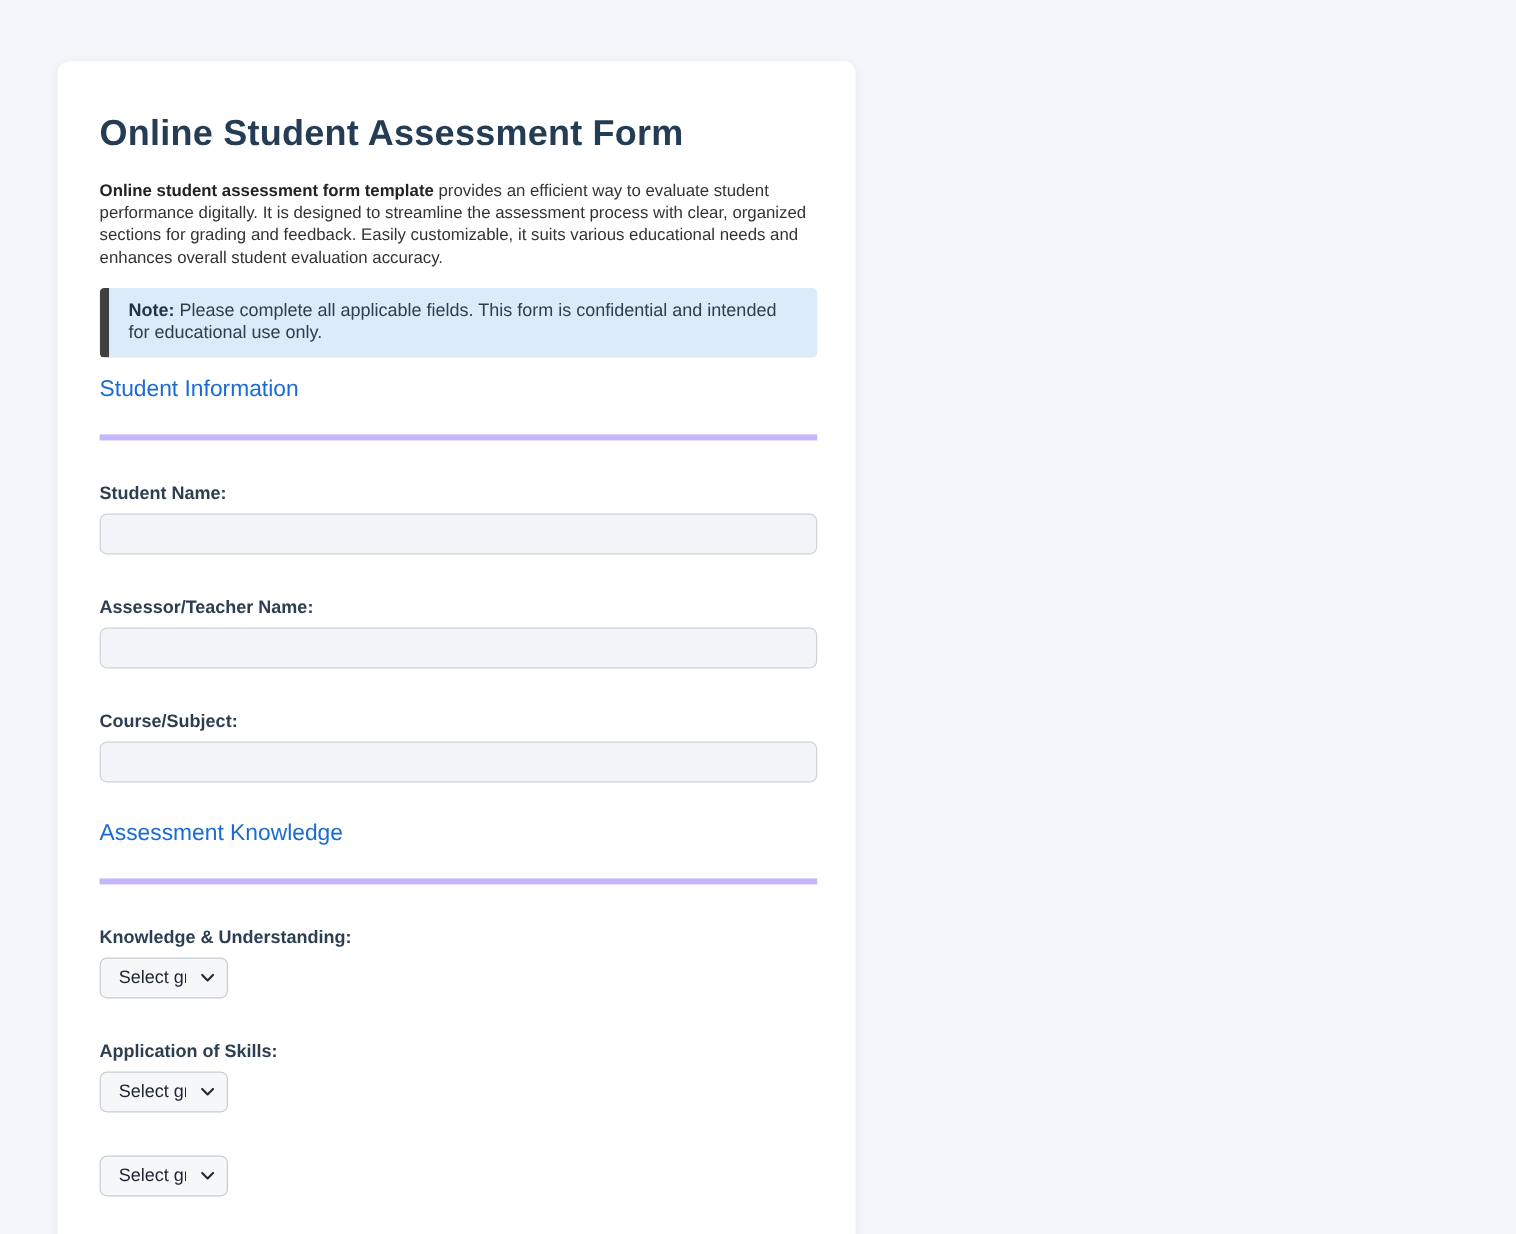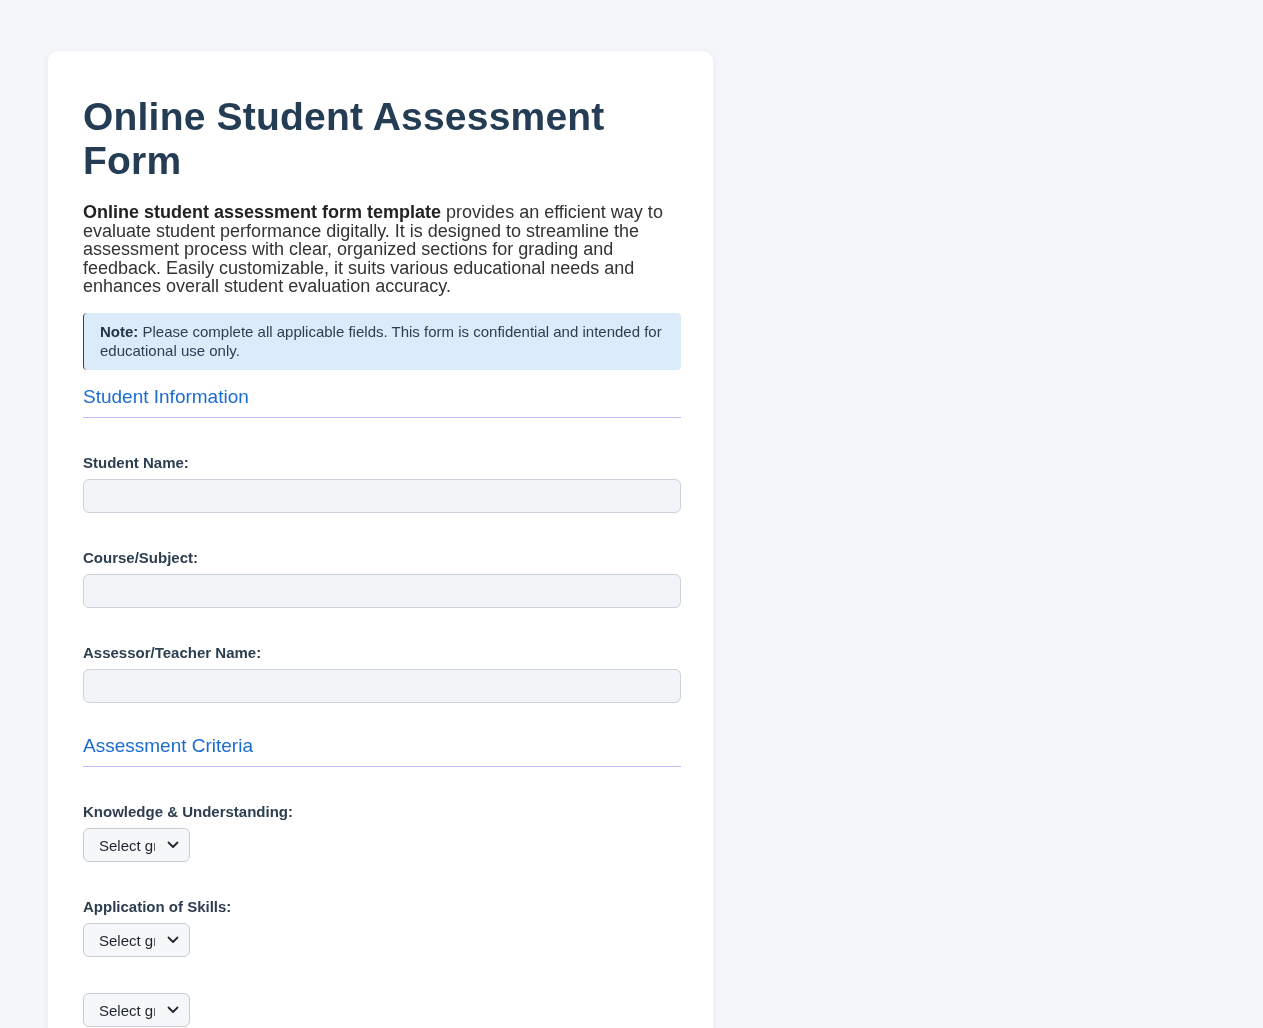--- a/index.html
+++ b/index.html
@@ -15,51 +15,51 @@
     left: 48px;
     top: 51px;
     width: 665px;
     min-height: 1010px;
     background: #ffffff;
     border-radius: 10px;
     box-shadow: 0 2px 10px rgba(30, 50, 80, 0.06);
     padding: 44px 32px 40px 35px;
   }
   h1.page-title {
-    font-size: 39px;
+    font-size: 30px;
     font-weight: bold;
     color: #243c54;
     letter-spacing: 0.2px;
     margin-bottom: 20px;
   }
   p.intro {
-    font-size: 18px;
+    font-size: 14px;
     line-height: 18.6px;
     color: #333333;
     margin-bottom: 17px;
   }
   p.intro strong { color: #222222; }
   .note-box {
     background: #dcebfa;
-    border-left: 1px solid #404040;
+    border-left: 8px solid #404040;
     border-radius: 4px;
     padding: 10px 16px;
     font-size: 15px;
     line-height: 18.6px;
     color: #2c3e50;
     margin-bottom: 16px;
   }
   .note-box strong { color: #22344a; }
   h2.section-heading {
     margin-top: 14px;
     font-size: 19px;
     font-weight: 400;
     color: #1a6cd3;
-    padding-bottom: 9px;
-    border-bottom: 1px solid #c4b5fd;
+    padding-bottom: 26px;
+    border-bottom: 5px solid #c4b5fd;
     margin-bottom: 18px;
   }
   .form-group { margin-bottom: 32px; margin-top: 36px; }
   .form-group label {
     display: block;
     font-size: 15px;
     font-weight: bold;
     color: #2c3e50;
     margin-bottom: 8px;
   }
@@ -122,30 +122,30 @@
 
   <h2 class="section-heading">Student Information</h2>
 
   <div class="form-group">
     <label>Student Name:</label>
     <input class="text-input" type="text" value="" style="">
   </div>
 
 
   <div class="form-group">
+    <label>Assessor/Teacher Name:</label>
+    <input class="text-input" type="text" value="" style="">
+  </div>
+
+  <div class="form-group">
     <label>Course/Subject:</label>
     <input class="text-input" type="text" value="" style="">
   </div>
 
-  <div class="form-group">
-    <label>Assessor/Teacher Name:</label>
-    <input class="text-input" type="text" value="" style="">
-  </div>
-
-  <h2 class="section-heading">Assessment Criteria</h2>
+  <h2 class="section-heading">Assessment Knowledge</h2>
 
   <div class="form-group">
     <label>Knowledge &amp; Understanding:</label>
     <span class="select-wrap">
       <select>
         <option>Select grade</option>
       </select>
       <span class="chevron">
         <svg width="12" height="8" viewBox="0 0 12 8">
             <path d="M1.5 1.5 L6 6 L10.5 1.5" fill="none" stroke="#222a33" stroke-width="1.8" stroke-linecap="round" stroke-linejoin="round"></path>

